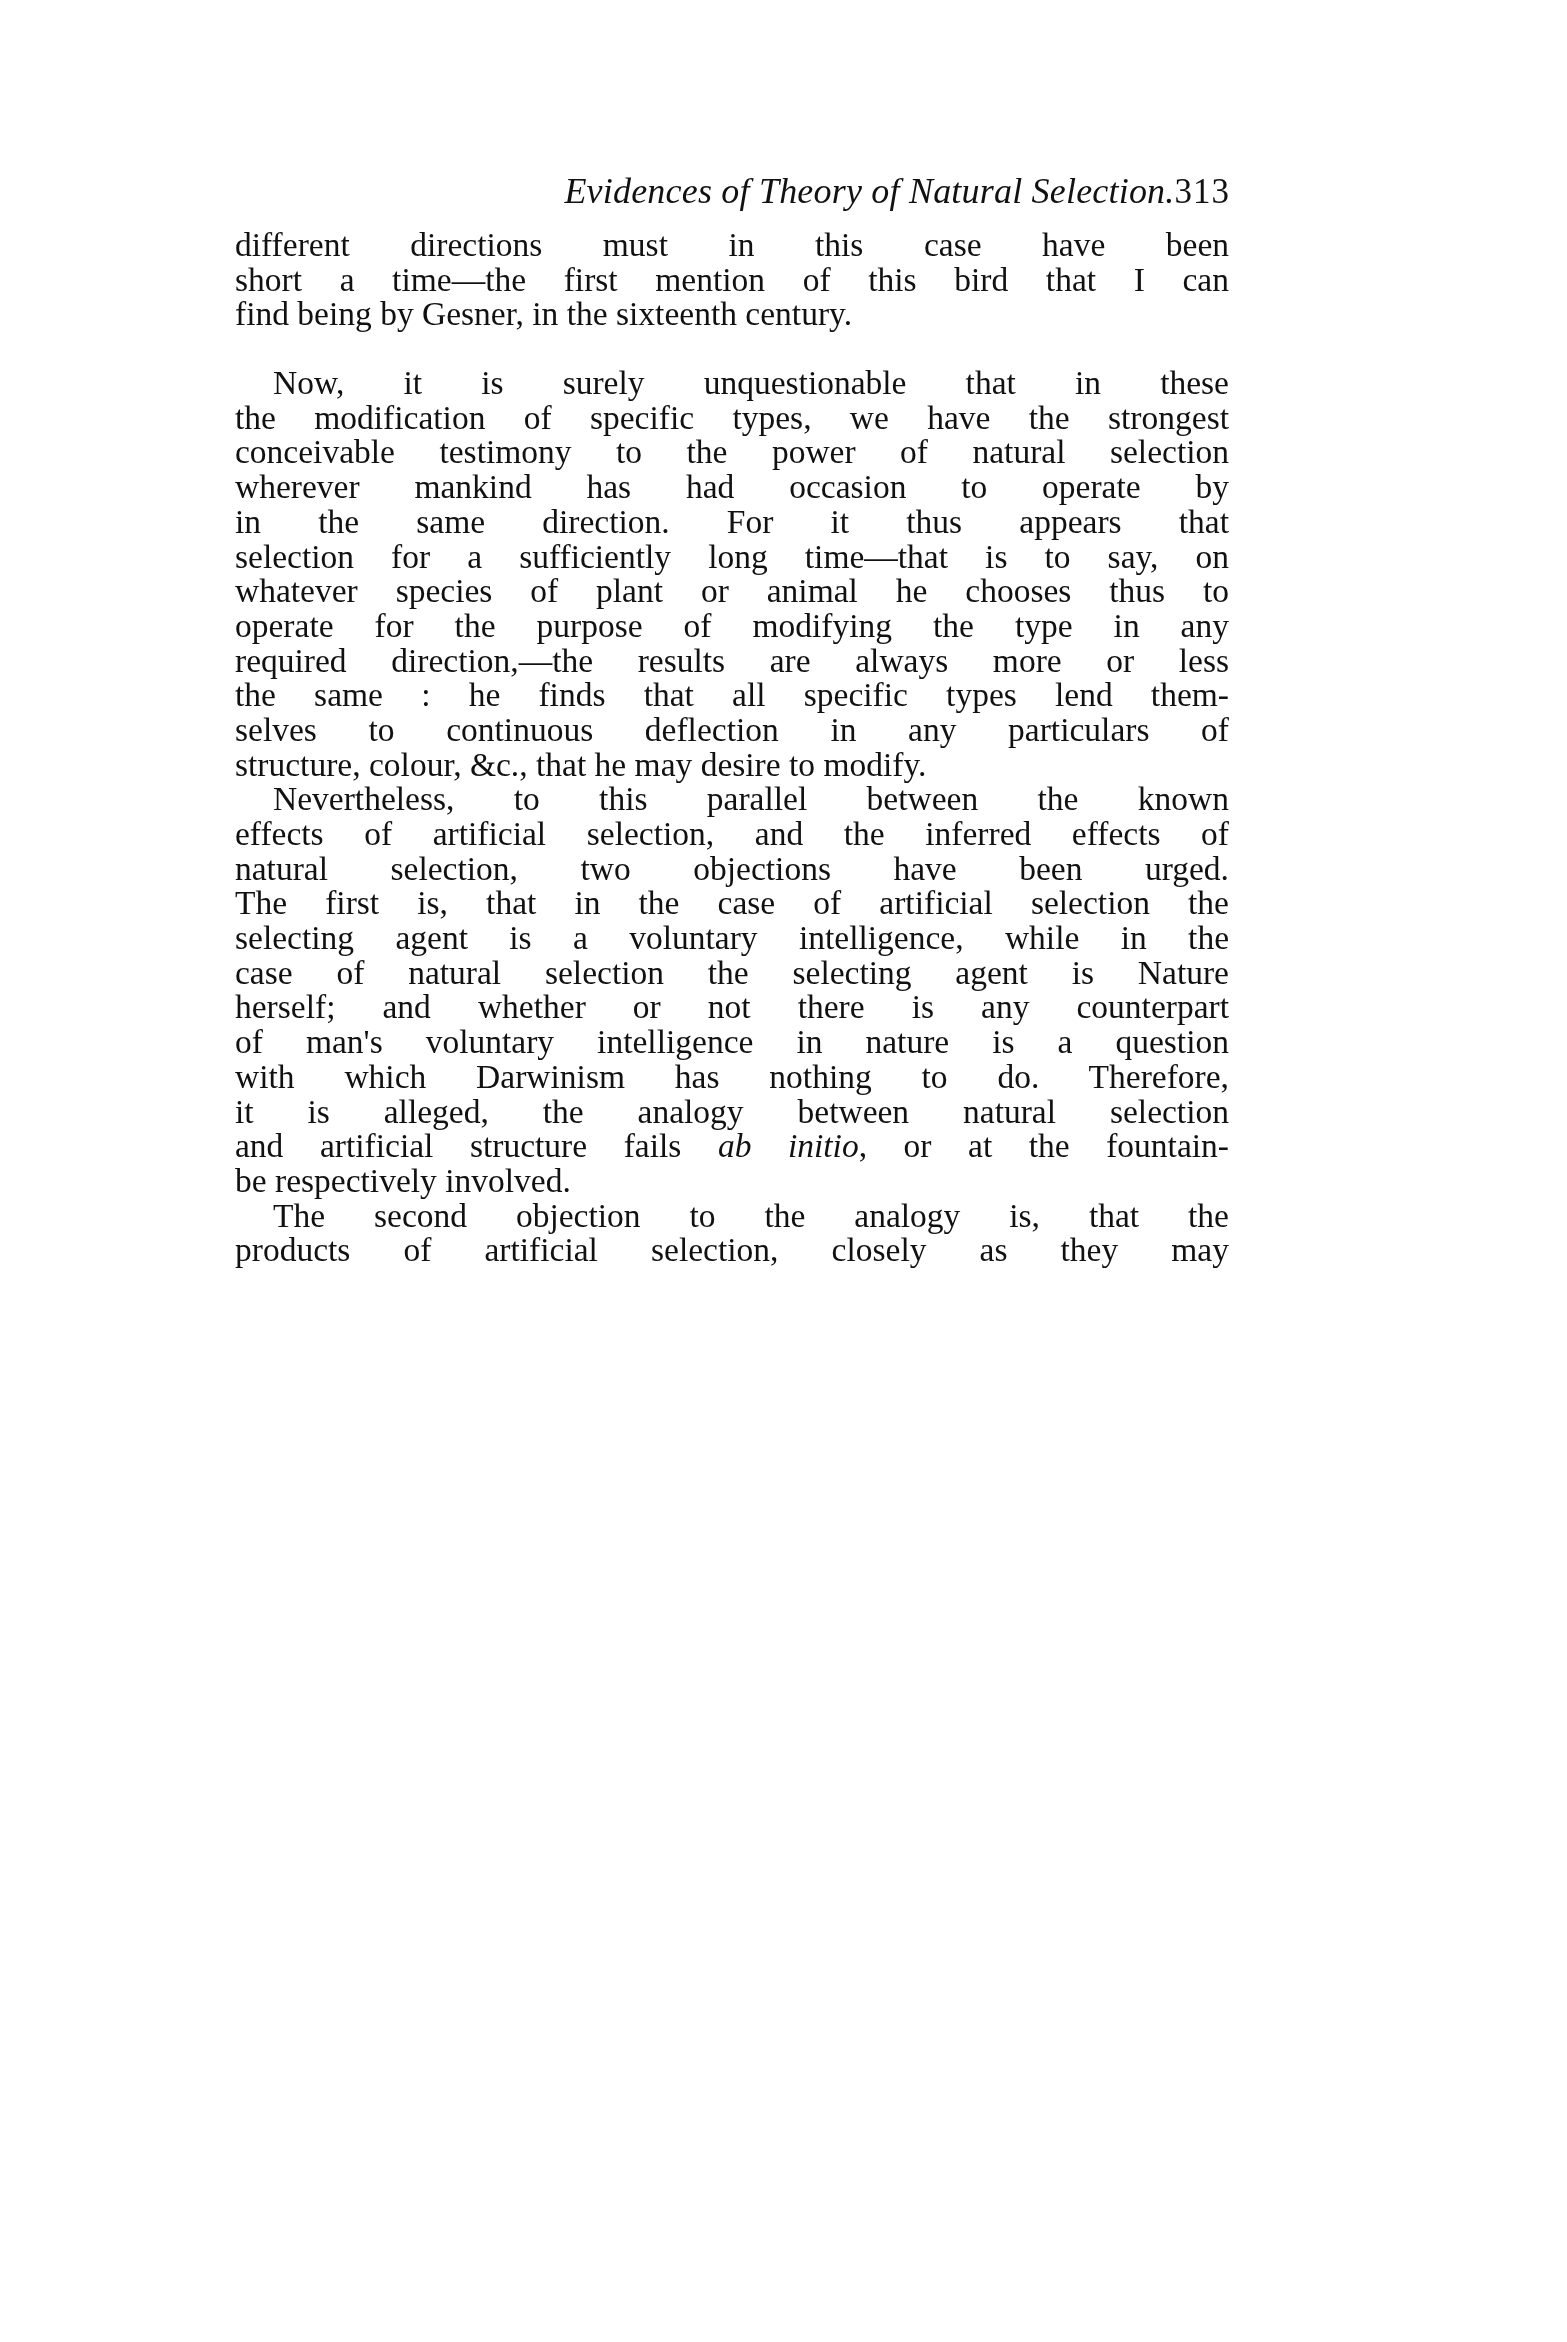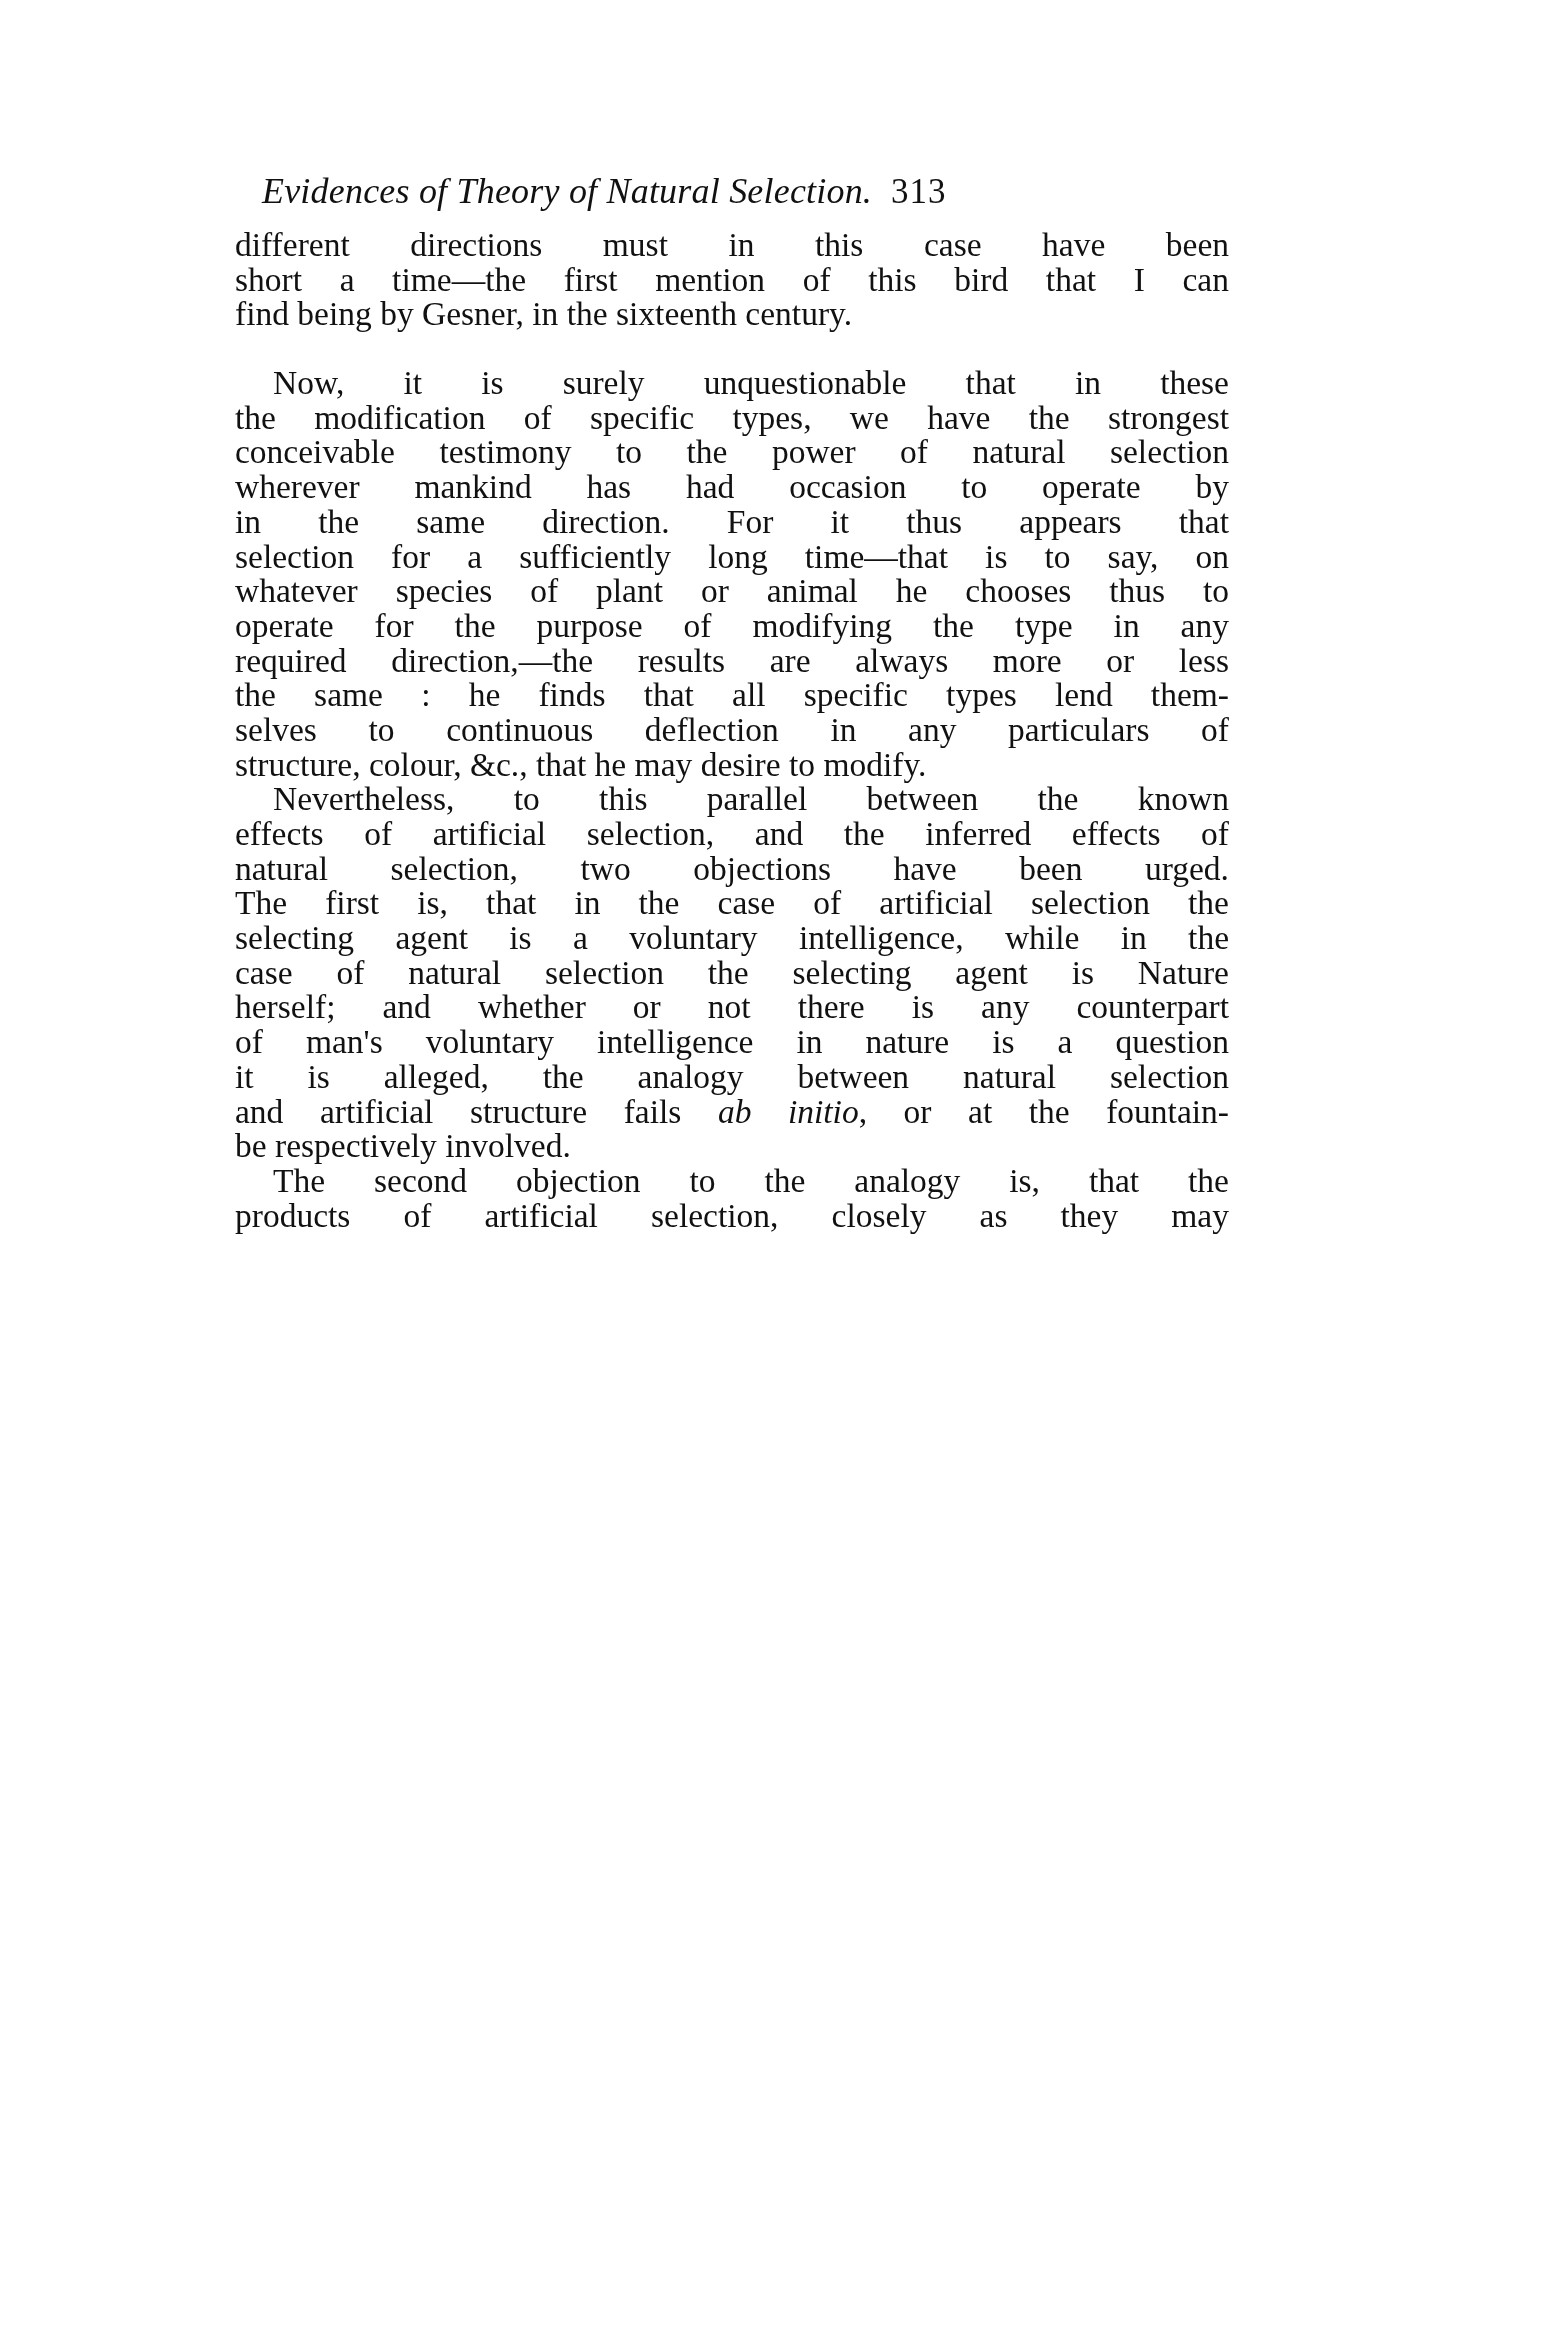--- a/index.html
+++ b/index.html
@@ -23,25 +23,24 @@
       height: 2342px;
       background: #ffffff;
     }
     .running-head {
       position: absolute;
       left: 262px;
       top: 128px;
       width: 968px;
       height: 50px;
       display: flex;
-      justify-content: flex-start;
+      justify-content: flex-end;
       align-items: baseline;
       font-size: 36px;
       letter-spacing: 0.2px;
-      gap: 19px;
     }
     .running-head .title {
       font-style: italic;
     }
     .running-head .page-num {
       font-style: normal;
       font-size: 35px;
       letter-spacing: 1px;
       margin-top: 44px;
     }
@@ -113,20 +112,21 @@
 
     <p class="para">
       <span class="line indent">Nevertheless, to this parallel between the known</span>
       <span class="line">effects of artificial selection, and the inferred effects of</span>
       <span class="line">natural selection, two objections have been urged.</span>
       <span class="line">The first is, that in the case of artificial selection the</span>
       <span class="line">selecting agent is a voluntary intelligence, while in the</span>
       <span class="line">case of natural selection the selecting agent is Nature</span>
       <span class="line">herself; and whether or not there is any counterpart</span>
       <span class="line">of man's voluntary intelligence in nature is a question</span>
+      <span class="line">with which Darwinism has nothing to do.  Therefore,</span>
       <span class="line">it is alleged, the analogy between natural selection</span>
       <span class="line"><span>and artificial structure fails</span> <em>ab initio</em><span>, or at the fountain-</span></span>
       <span class="line last">be respectively involved.</span>
     </p>
 
     <p class="para">
       <span class="line indent">The second objection to the analogy is, that the</span>
       <span class="line">products of artificial selection, closely as they may</span>
     </p>
 

